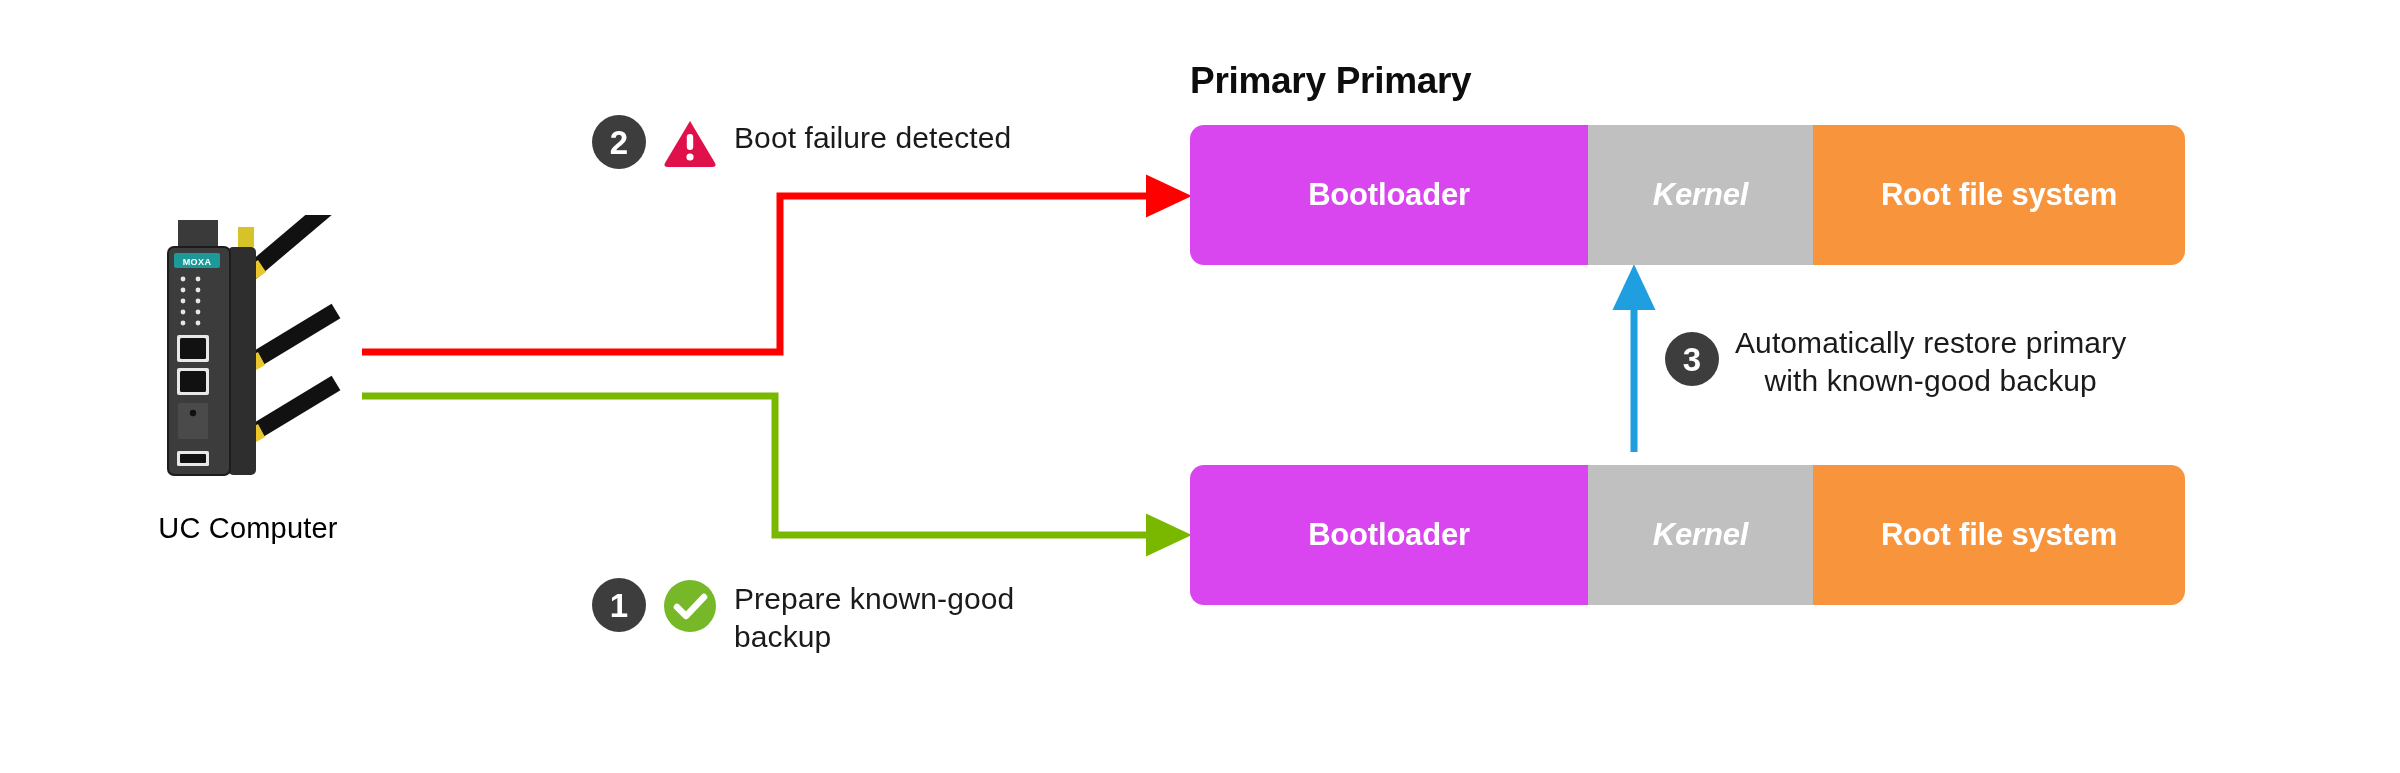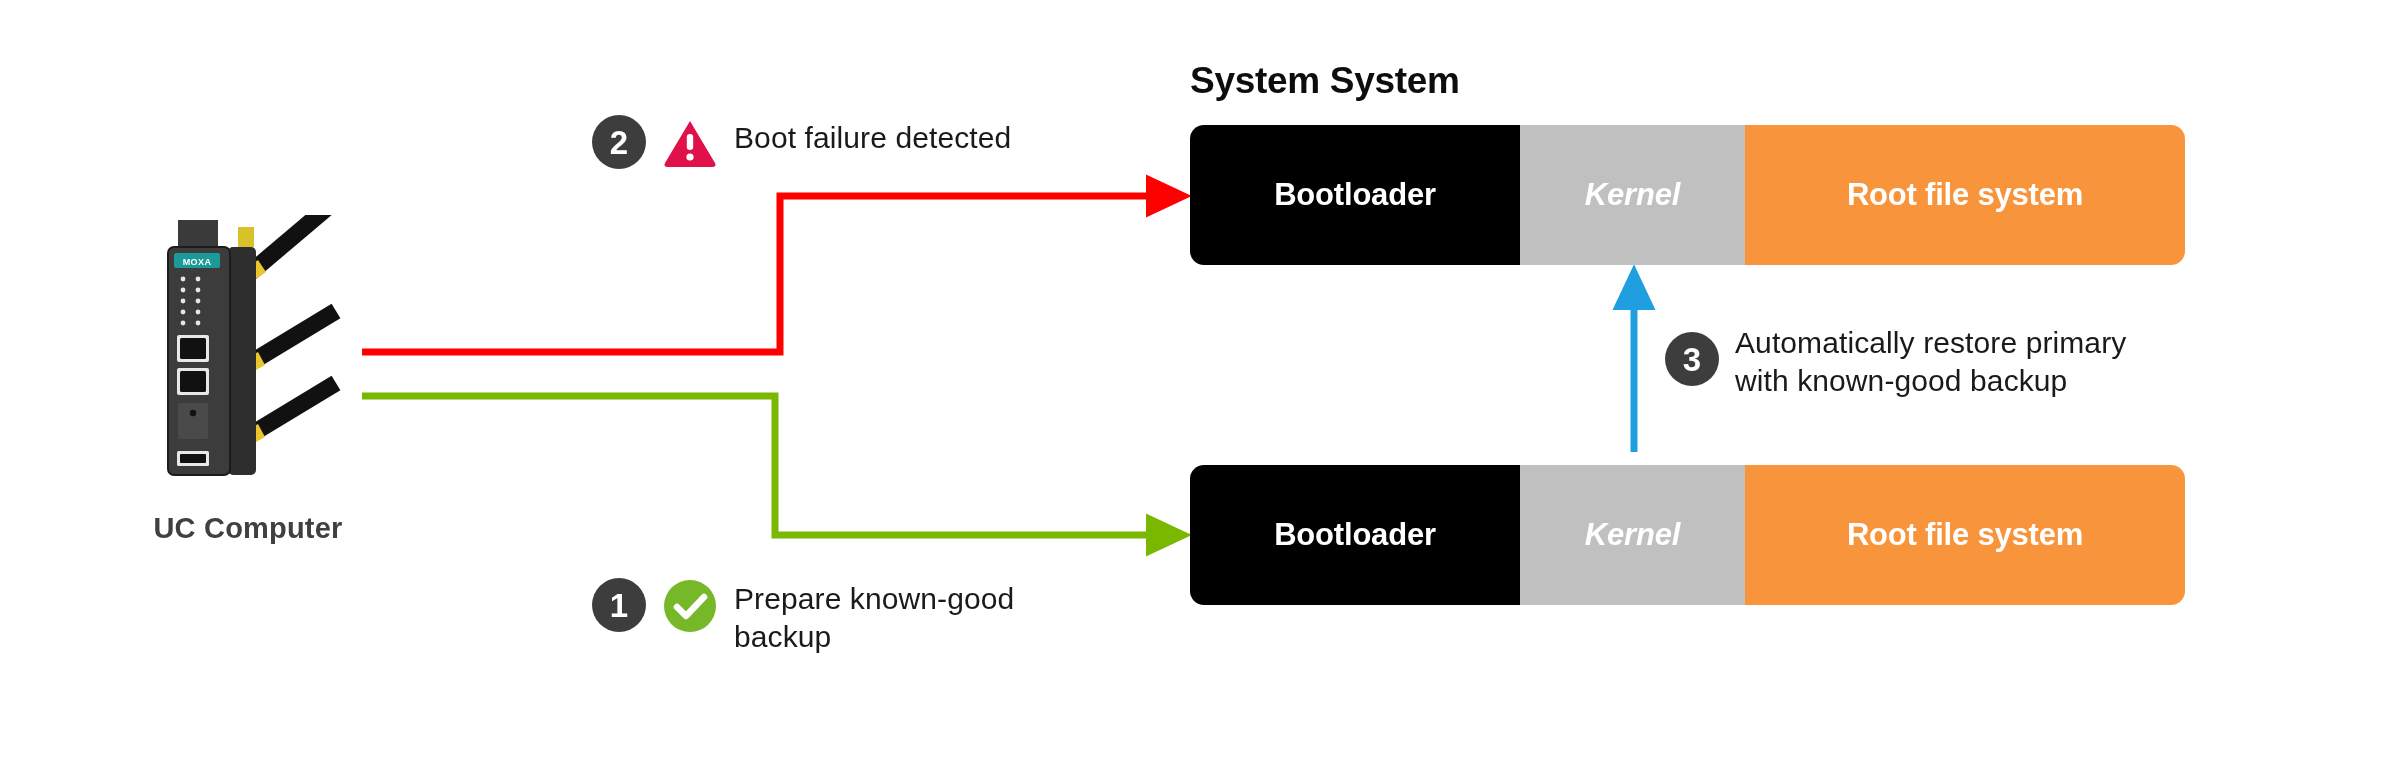--- a/index.html
+++ b/index.html
@@ -28,24 +28,23 @@
   }
   .device-svg { display: block; }
 
   #device-label {
     position: absolute;
     left: 118px;
     top: 512px;
     width: 260px;
     text-align: center;
     font-size: 29px;
-    color: #404040;
+    color: #000000;
     letter-spacing: 0.2px;
     white-space: nowrap;
-    font-weight: bold;
   }
 
   
   .system-title {
     position: absolute;
     font-size: 37px;
     font-weight: bold;
     color: #0d0d0d;
     letter-spacing: -0.3px;
     white-space: nowrap;
@@ -69,21 +68,21 @@
     display: flex;
     align-items: center;
     justify-content: center;
     height: 100%;
     color: #ffffff;
     font-size: 31px;
     font-weight: bold;
     letter-spacing: -0.2px;
     white-space: nowrap;
   }
-  .seg-bootloader { width: 330px; background: #000000; }
+  .seg-bootloader { width: 398px; background: #d946ef; }
   .seg-kernel     { width: 225px; background: #C0C0C0; font-style: italic; }
   .seg-rootfs     { flex: 1;      background: #F8953C; }
 
   
   #connectors {
     position: absolute;
     left: 0;
     top: 0;
     width: 2400px;
     height: 773px;
@@ -117,21 +116,21 @@
   }
   .step-icon { flex: none; width: 56px; height: 56px; }
   .step-text {
     font-size: 30px;
     color: #1a1a1a;
     line-height: 1.27;
     letter-spacing: 0.1px;
     padding-top: 2px;
     white-space: pre-line;
   }
-  #step-3 .step-text { padding-top: 0; margin-top: -8px; }
+  #step-3 .step-text { padding-top: 0; margin-top: -8px; text-align: center; }
   #step-2 .step-text { padding-top: 4px; }
   #step-1 .step-text { padding-top: 2px; }
 </style>
 </head>
 <body>
 
 <div id="stage">
 
   <svg id="connectors" viewBox="0 0 2400 773">
     <defs>
@@ -204,21 +203,21 @@
       <rect x="28" y="188" width="30" height="36" rx="1.5" fill="#4A4A4A"></rect>
       <circle cx="43" cy="198" r="3.2" fill="#111111"></circle>
 
       <rect x="27" y="236" width="32" height="15" rx="1.5" fill="#E8E8E8"></rect>
       <rect x="30" y="239" width="26" height="9" rx="1" fill="#111111"></rect>
     </svg>
   </div>
 
   <div id="device-label">UC Computer</div>
 
-  <div class="system-title" id="primary-title">System System</div>
+  <div class="system-title" id="primary-title">Primary Primary</div>
 
   <div class="system-block" id="primary-block">
     <div class="seg seg-bootloader">Bootloader</div>
     <div class="seg seg-kernel">Kernel</div>
     <div class="seg seg-rootfs">Root file system</div>
   </div>
 
 
   <div class="system-block" id="backup-block">
     <div class="seg seg-bootloader">Bootloader</div>

